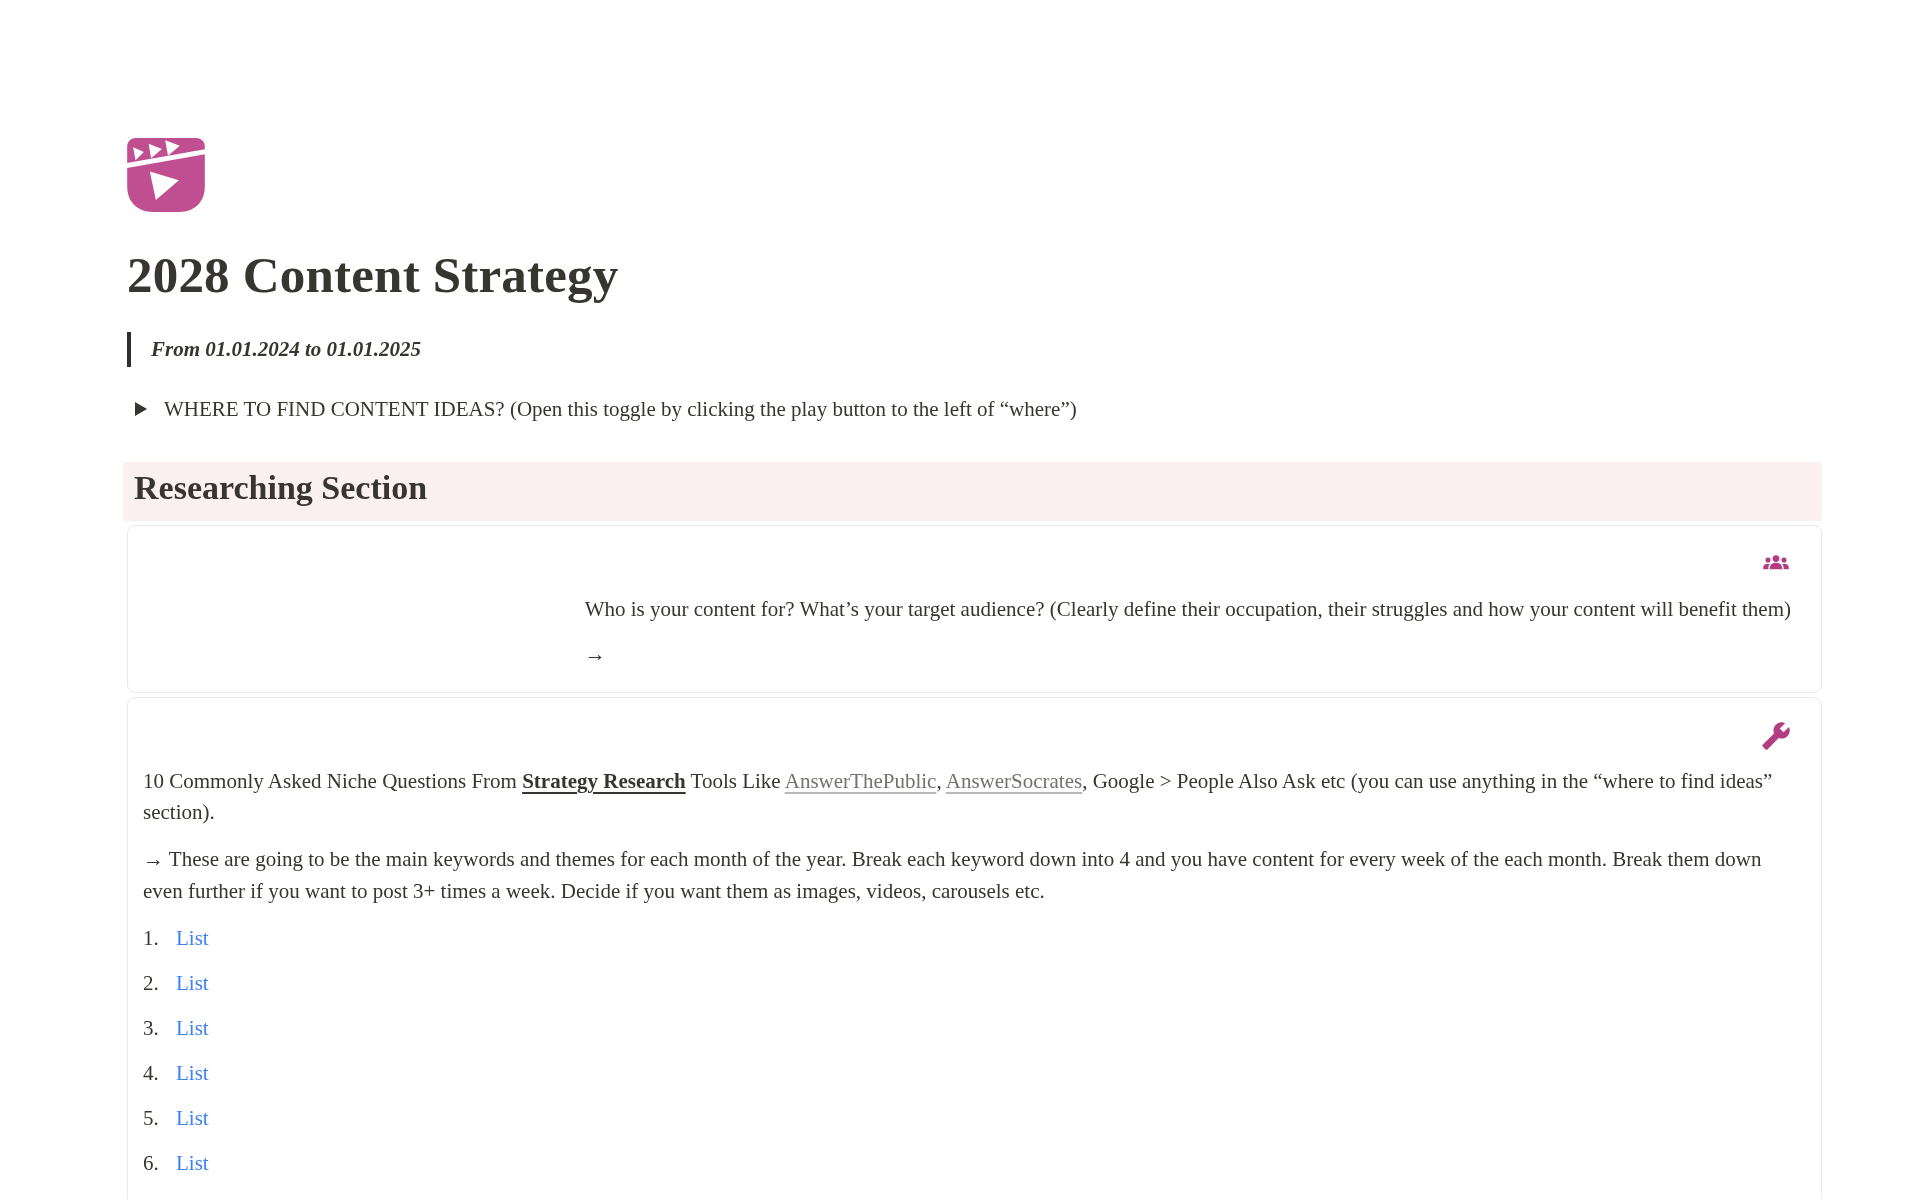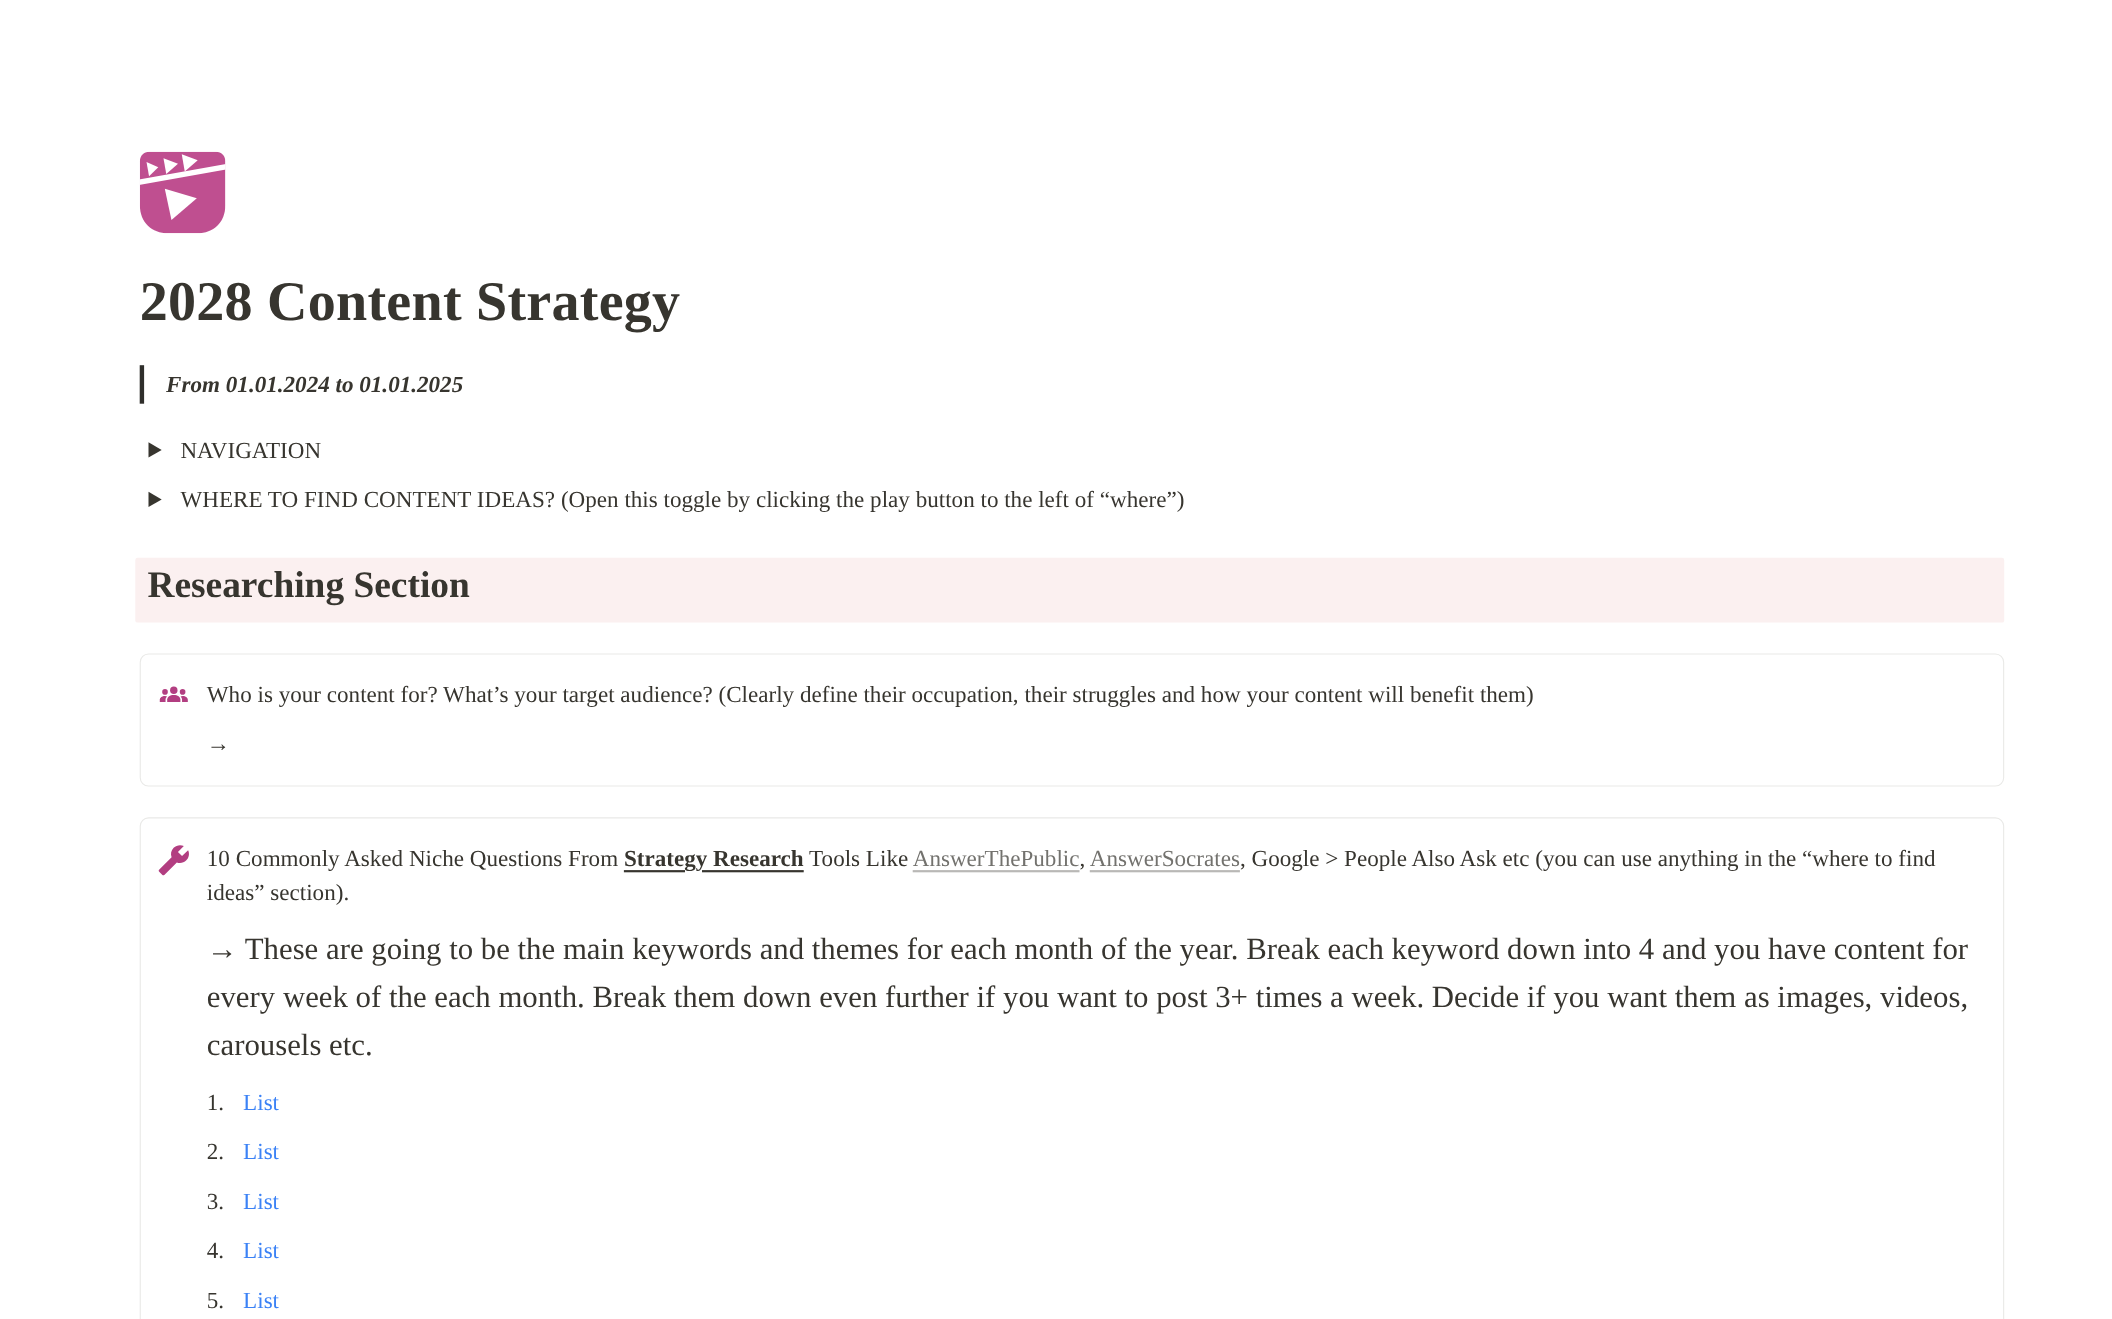--- a/index.html
+++ b/index.html
@@ -35,38 +35,38 @@
   .toggle-label { margin-left: 17px; font-size: 21px; line-height: 1.2; }
 
   .h2-block {
     margin: 30px 0 0 -4px; background: #fbf0f0; border-radius: 2px;
     padding: 6px 10px 12px 11px;
   }
   .h2-block h2 { margin: 0; font-size: 34px; font-weight: 700; line-height: 1.2; }
 
   .callout {
     border: 1px solid #e9e9e7; border-radius: 8px; background: #ffffff;
-    margin-top: 28px; padding: 21px 30px 21px 15px;
-    display: flex; align-items: flex-start; gap: 15px;
+    margin-top: 4px; padding: 21px 30px 21px 15px;
+    display: flex; align-items: flex-end; gap: 15px; flex-direction: column;
   }
   .callout-icon { width: 30px; height: 30px; flex: none; margin-top: 2px; }
   .callout-body { font-size: 21px; line-height: 1.5; }
   .callout-arrow-line { margin-top: 14px; }
   .callout-tail { padding-bottom: 60px; }
 
   .bold-underline {
     font-weight: 700; text-decoration: underline;
     text-decoration-thickness: 2px; text-underline-offset: 4px;
   }
   .doc-link {
     color: #73726e; cursor: pointer; text-decoration: underline;
     text-decoration-color: rgba(55,53,47,0.35); text-underline-offset: 4px;
   }
 
-  .arrow-para { margin-top: 14px; font-size: 28px; line-height: 1.55; }
+  .arrow-para { margin-top: 14px; font-size: 21px; line-height: 1.55; }
 
   .num-list { margin-top: 12px; }
   .num-row { display: flex; margin-top: 15px; font-size: 21px; line-height: 30px; }
   .num-marker { width: 33px; flex: none; color: #37352f; }
   .num-text { color: #3b82f6; cursor: text; }
 </style>
 </head>
 <body>
 
 <div class="doc">
@@ -82,24 +82,20 @@
     <polygon points="21,26 21,50 43,38" fill="#ffffff" transform="rotate(-12 28 38)"></polygon>
   </svg>
 
   <h1 class="page-title">2028 Content Strategy</h1>
 
   <div class="quote-block">
     <span>From 01.01.2024 to 01.01.2025</span>
   </div>
 
   <div class="toggle-list">
-    <div class="toggle-row">
-      <span class="toggle-tri"></span>
-      <span class="toggle-label">NAVIGATION</span>
-    </div>
     <div class="toggle-row">
       <span class="toggle-tri"></span>
       <span class="toggle-label">WHERE TO FIND CONTENT IDEAS? (Open this toggle by clicking the play button to the left of “where”)</span>
     </div>
   </div>
 
   <div class="h2-block">
     <h2>Researching Section</h2>
   </div>
 

